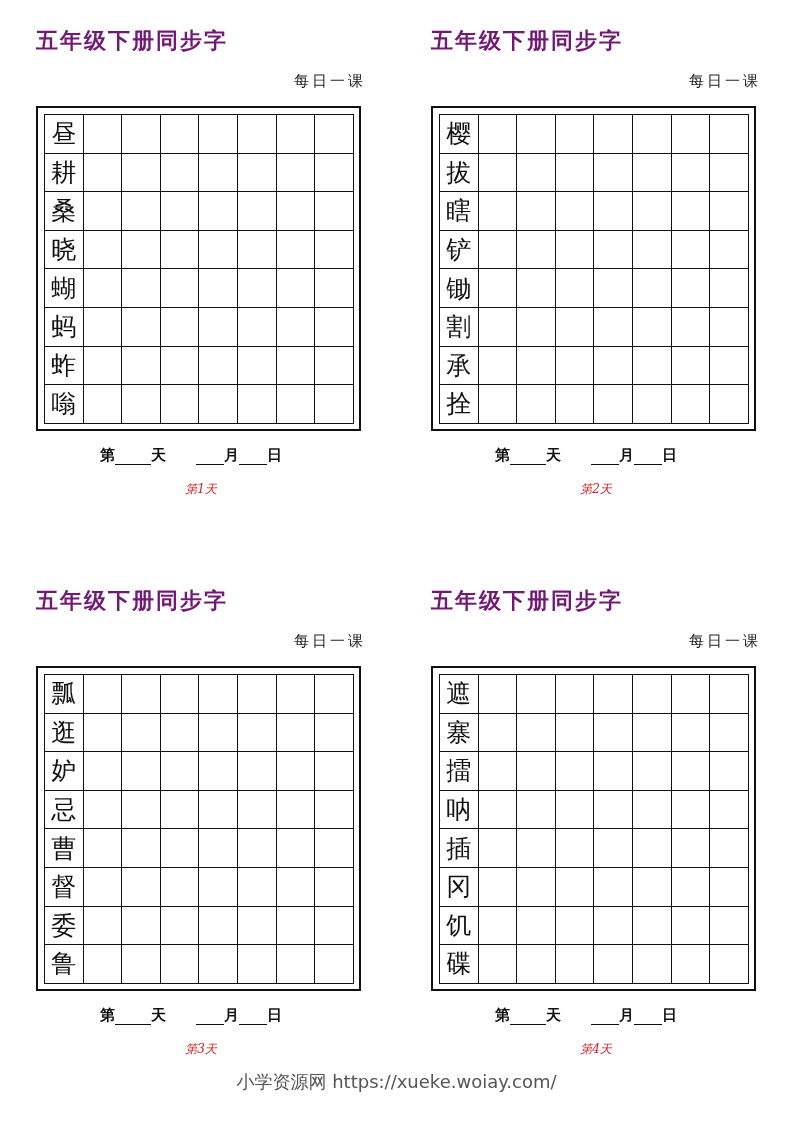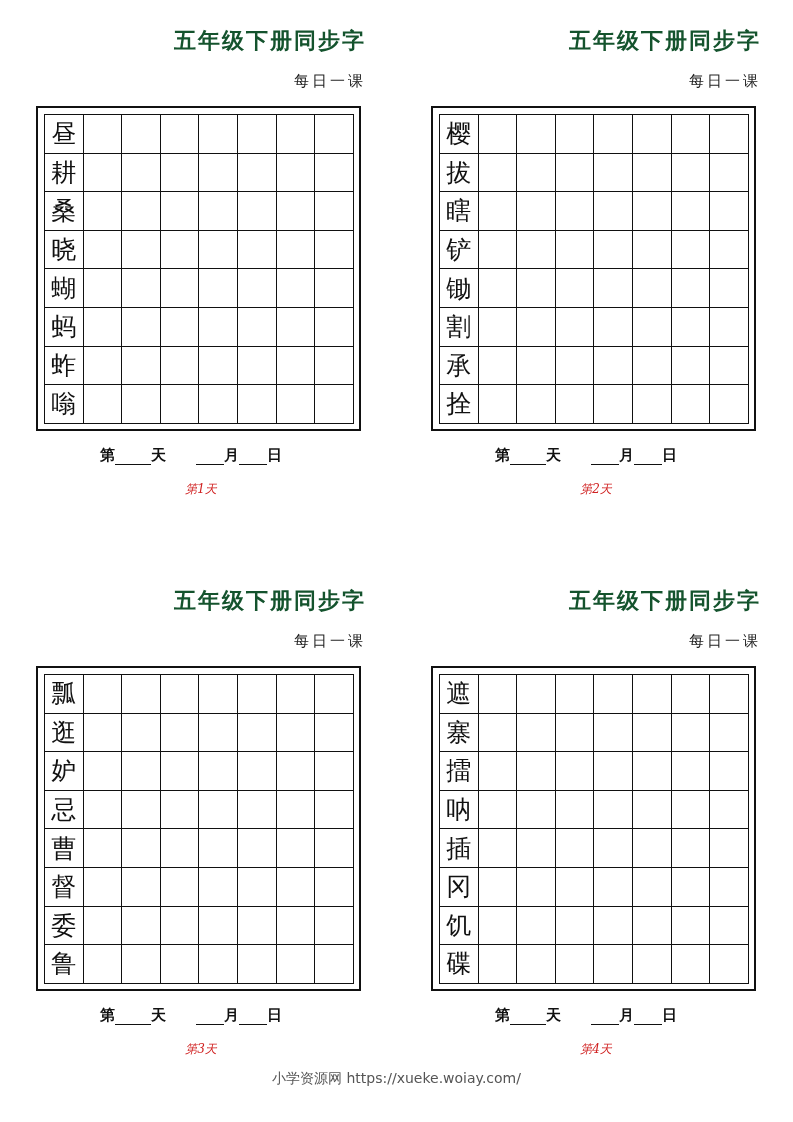--- a/index.html
+++ b/index.html
@@ -2,22 +2,22 @@
 <html><head>
 <meta charset="utf-8">
 <style>
   html, body { margin: 0; padding: 0; }
   body {
     width: 793px; height: 1122px; background: #ffffff; position: relative; overflow: hidden;
     font-family: "DejaVu Serif", serif; color: #111;
   }
   .sheet { position: absolute; width: 330px; }
   .title {
-    position: absolute; left: 0; width: 330px; top: 0; text-align: right;
-    font-size: 22px; font-weight: bold; letter-spacing: 2px; color: #14532d;
+    position: absolute; left: 0; width: 330px; top: 0; text-align: left;
+    font-size: 22px; font-weight: bold; letter-spacing: 2px; color: #701a75;
   }
   .subtitle {
     position: absolute; right: 0; top: 46px; font-size: 15px; letter-spacing: 3px; color: #222;
   }
   .box {
     position: absolute; left: 0; top: 80px; width: 321px; height: 321px;
     border: 2px solid #111; box-sizing: content-box;
   }
   .grid {
     position: absolute; left: 6px; top: 6px;
@@ -33,21 +33,21 @@
     position: absolute; top: 420px; left: 64px; font-size: 15px; font-weight: bold; color: #111;
     display: flex; align-items: flex-end; white-space: nowrap;
   }
   .blank { display: inline-block; border-bottom: 1.5px solid #111; height: 14px; }
   .day-label {
     position: absolute; top: 455px; left: 0; width: 330px; text-align: center;
     font-size: 12px; color: #d02020; font-style: italic;
   }
   .footer {
     position: absolute; top: 1070px; left: 0; width: 793px; text-align: center;
-    font-family: "DejaVu Sans", sans-serif; font-size: 14px; color: #555;
+    font-family: "DejaVu Sans", sans-serif; font-size: 18px; color: #555;
   }
 </style>
 </head>
 <body>
 
 <div class="sheet" style="left:36px; top:26px;">
   <div class="title">五年级下册同步字</div>
   <div class="subtitle">每日一课</div>
   <div class="box">
     <div class="grid">

